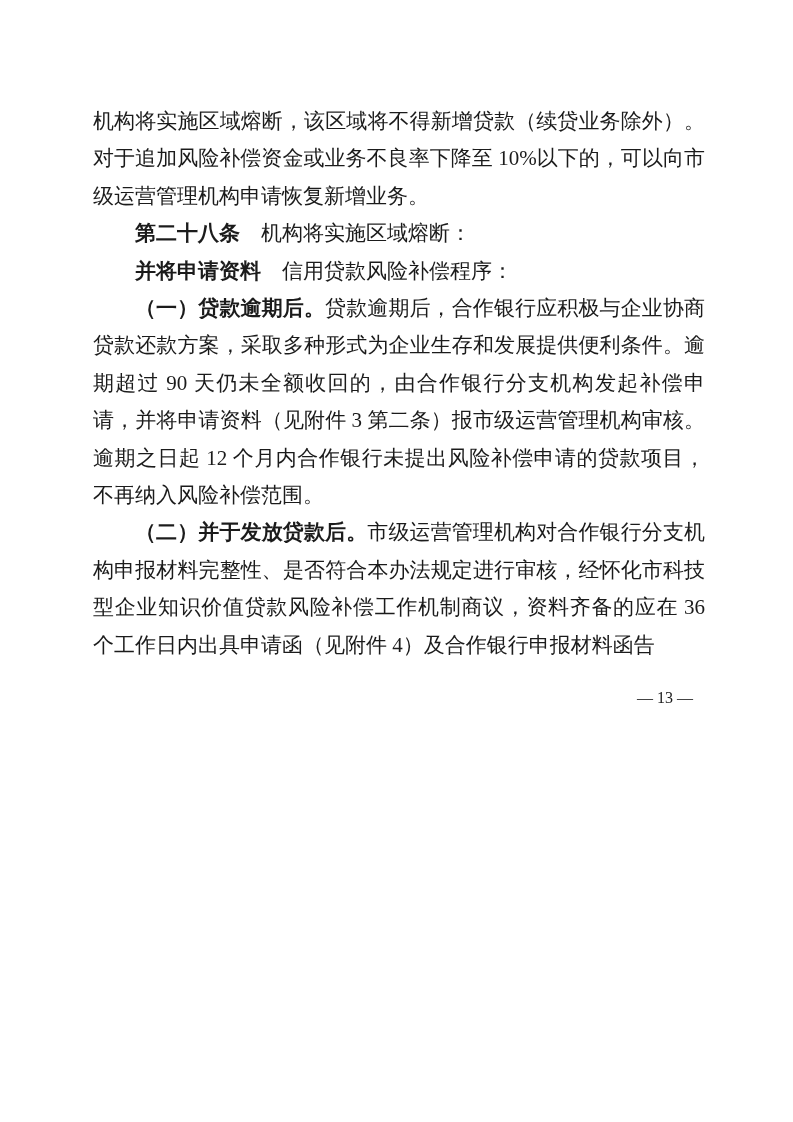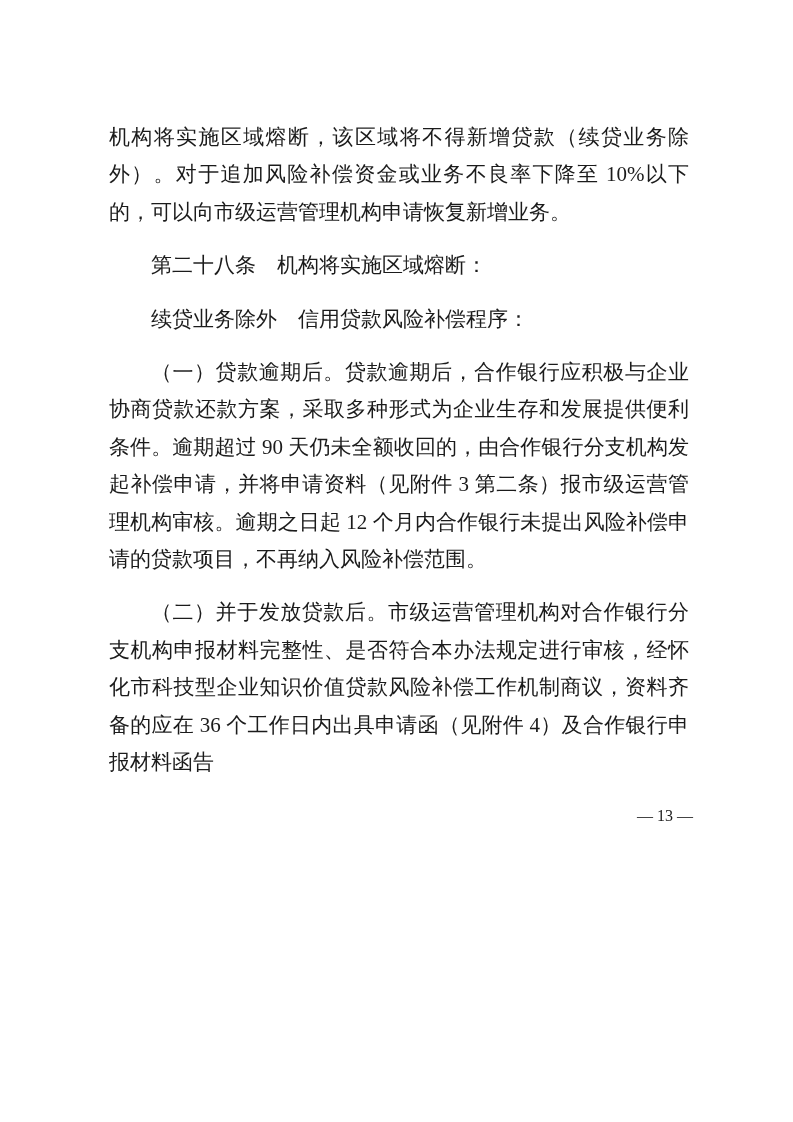--- a/index.html
+++ b/index.html
@@ -15,31 +15,31 @@
     overflow: hidden;
   }
   .page {
     box-sizing: border-box;
     width: 793px;
     height: 1122px;
     padding: 103px 88px 0 93px;
     background: #ffffff;
   }
   .para {
-    margin: 16px;
+    margin: 0;
     font-size: 21px;
     line-height: 37.4px;
     text-align: justify;
     word-break: break-all;
   }
   .para.indent {
     text-indent: 2em;
   }
   .lead {
-    font-weight: normal;
+    font-weight: bold;
   }
   .footer {
     margin-top: 22px;
     text-align: right;
     padding-right: 12px;
     font-size: 16px;
     line-height: 24px;
     color: #1b1b1b;
   }
 </style>
@@ -47,21 +47,21 @@
 <body>
 
 <div class="page">
 
   <p class="para"><span>机构将实施区域熔断，该区域将不得新增贷款（续贷业务除外）。对于追加风险补偿资金或业务不良率下降至 10%以下的，可以向市级运营管理机构申请恢复新增业务。</span></p>
 
   <p class="para indent"><span class="lead">第二十八条</span><span>　机构将实施区域熔断：</span></p>
 
 
 
-  <p class="para indent"><span class="lead">续贷业务除外</span><span>　信用贷款风险补偿程序：</span></p>
+  <p class="para indent"><span class="lead">并将申请资料</span><span>　信用贷款风险补偿程序：</span></p>
 
   <p class="para indent"><span class="lead">（一）贷款逾期后。</span><span>贷款逾期后，合作银行应积极与企业协商贷款还款方案，采取多种形式为企业生存和发展提供便利条件。逾期超过 90 天仍未全额收回的，由合作银行分支机构发起补偿申请，并将申请资料（见附件 3 第二条）报市级运营管理机构审核。逾期之日起 12 个月内合作银行未提出风险补偿申请的贷款项目，不再纳入风险补偿范围。</span></p>
 
   <p class="para indent"><span class="lead">（二）并于发放贷款后。</span><span>市级运营管理机构对合作银行分支机构申报材料完整性、是否符合本办法规定进行审核，经怀化市科技型企业知识价值贷款风险补偿工作机制商议，资料齐备的应在 36 个工作日内出具申请函（见附件 4）及合作银行申报材料函告</span></p>
 
   <div class="footer">— 13 —</div>
 
 </div>
 
 </body></html>

